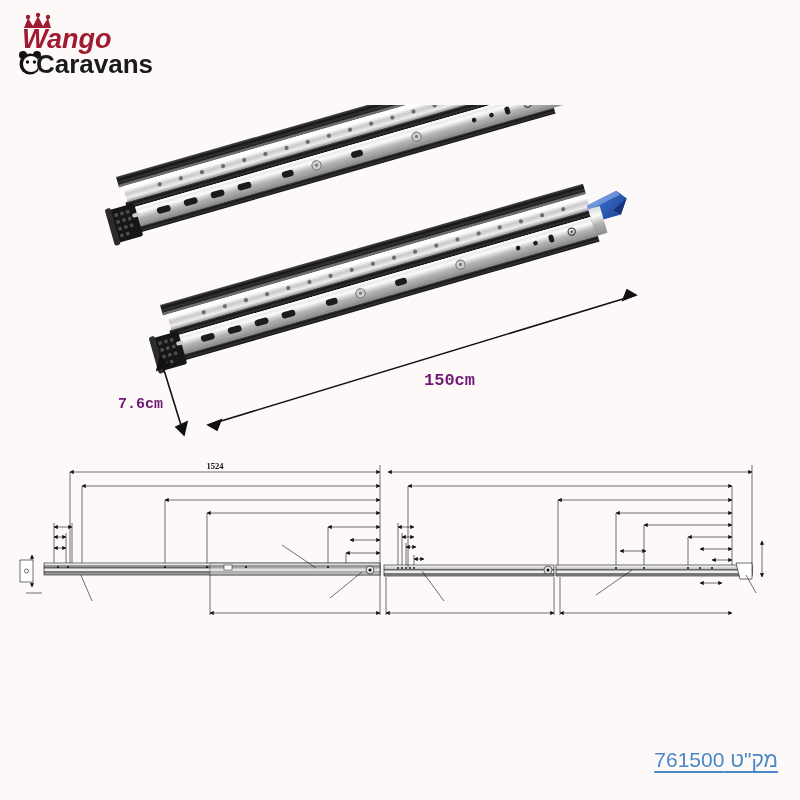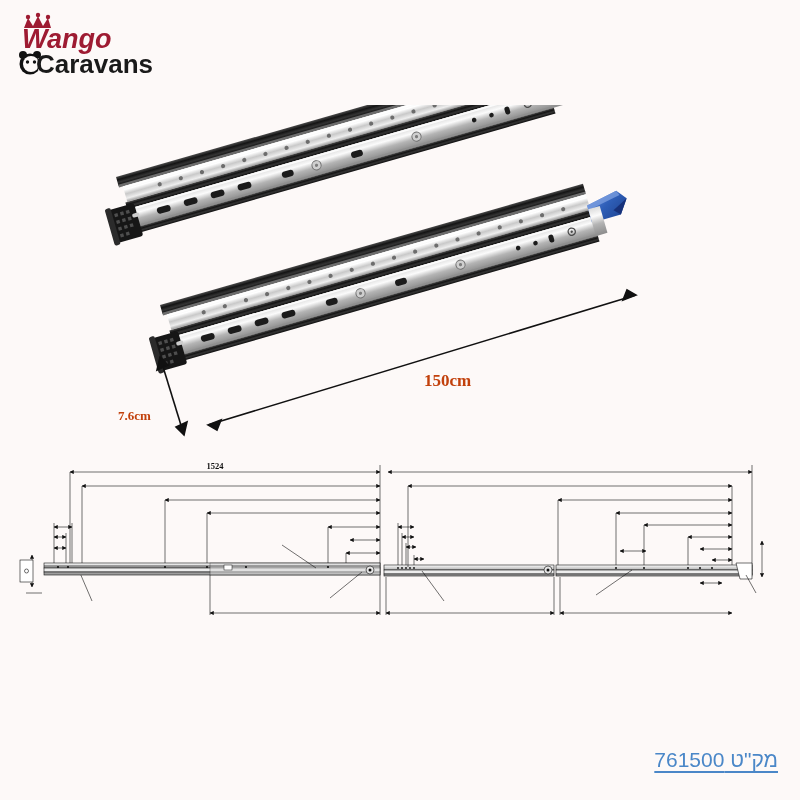--- a/index.html
+++ b/index.html
@@ -31,32 +31,32 @@
     position: absolute;
     left: 100px;
     top: 105px;
     width: 580px;
     height: 350px;
   }
   #photo svg { display: block; }
 
   .dimlabel {
     position: absolute;
-    font-family: Liberation Serif, serif;
+    font-family: Liberation Mono, monospace;
     font-weight: bold;
-    color: #c2410c;
+    color: #701a75;
     white-space: nowrap;
   }
   #label-150 {
     left: 424px; top: 371px;
     font-size: 17px;
   }
   #label-76 {
-    left: 118px; top: 408px;
-    font-size: 13px;
+    left: 118px; top: 396px;
+    font-size: 15px;
   }
 
   
   #techdrawing {
     position: absolute;
     left: 10px;
     top: 455px;
     width: 780px;
     height: 180px;
     font-weight: bold;

